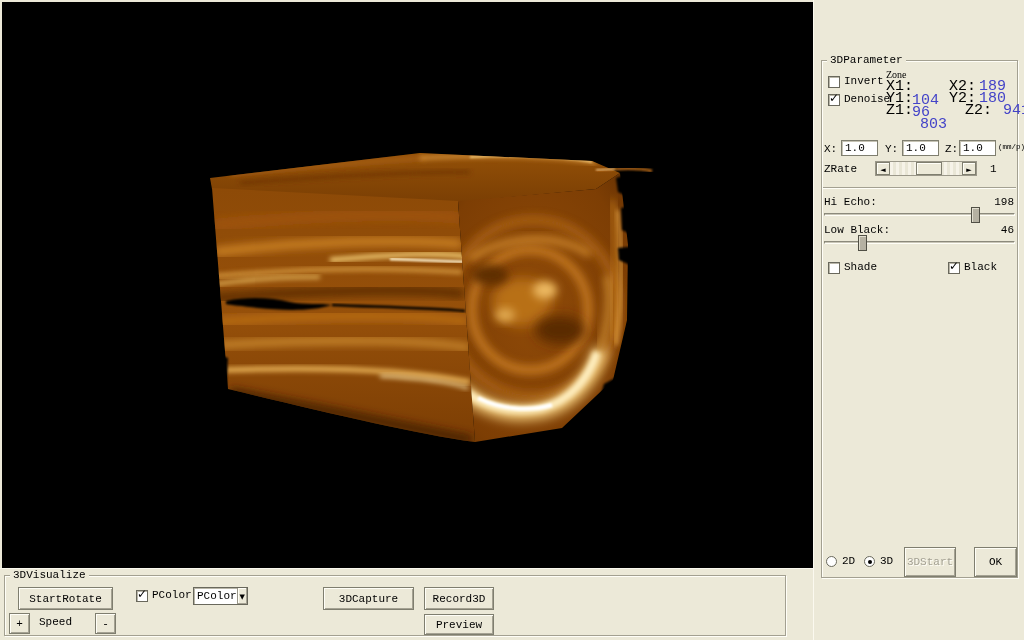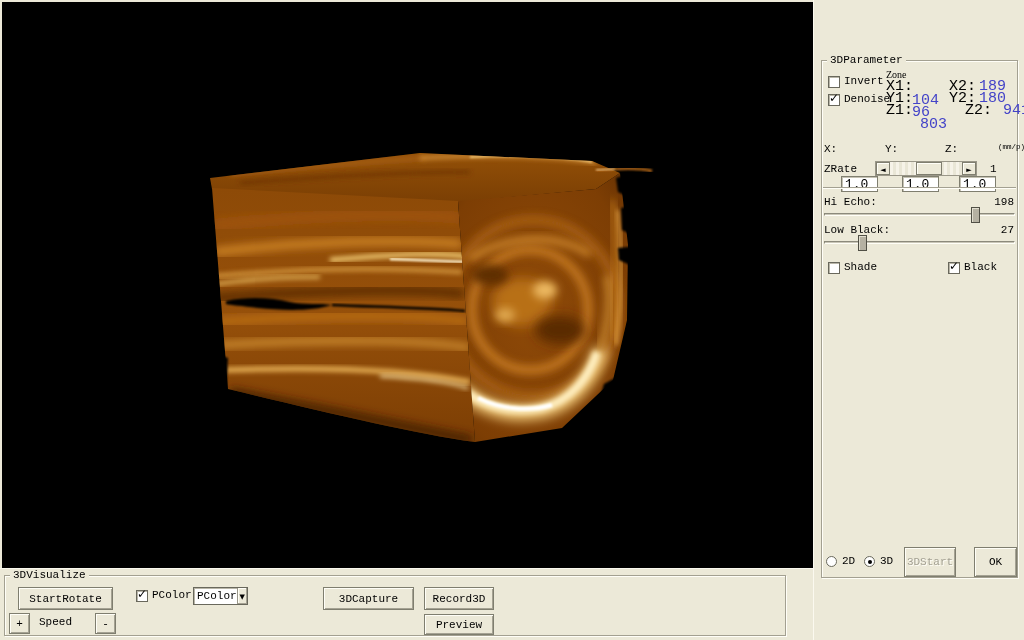--- a/index.html
+++ b/index.html
@@ -28,22 +28,22 @@
   }
   .btn.disabled { color:#a3a092; text-shadow:1px 1px 0 #fffef7; }
   .cb { position:absolute; width:12px; height:12px; background:#fff; border:1px solid #69685c; box-shadow:inset 1px 1px 0 #b9b6a8; }
   .cb .tick { display:none; position:absolute; left:0px; top:-4px; font-style:normal; font-size:12px; font-weight:bold; font-family:"DejaVu Sans",sans-serif; }
   .cb.checked .tick { display:block; }
   .tick::after { content:"✓"; }
   .radio { position:absolute; width:11px; height:11px; border-radius:50%; background:#fff; border:1px solid #69685c; }
   .radio.checked::after { content:""; position:absolute; left:2.5px; top:2.5px; width:4px; height:4px; border-radius:50%; background:#000; }
   .field {
     position:absolute; background:#fff; border:1px solid #7f7e6f;
-    box-shadow:inset 1px 1px 0 #c6c3b4; font-family:inherit; font-size:13px;
-    padding:0 3px; height:16px;margin-top:36px;
+    box-shadow:inset 1px 1px 0 #c6c3b4; font-family:inherit; font-size:11px;
+    padding:0 3px; height:16px;
   }
   .zone-row { position:absolute; display:flex; font-size:15px; line-height:12px; }
   .zone-row .zl  { width:26px; }
   .zone-row .zv  { width:37px; color:#4343c8;margin-top:14px; }
   .zone-row .zl2 { width:30px; }
   .zone-row .zv2 { color:#4343c8; }
   .sep { position:absolute; height:2px; border-top:1px solid #a3a091; border-bottom:1px solid #fffef7; }
   
   .slider { position:absolute; height:18px; }
   .strack { position:absolute; left:0; right:0; top:7px; height:3px; background:#c9c6b7; border:1px solid #8b897b; border-bottom-color:#fffef7; border-right-color:#fffef7; }
@@ -232,21 +232,21 @@
       <div class="sep" style="left:1px; top:126px; width:193px;"></div>
 
       <span class="lbl" style="left:2px; top:135px;">Hi Echo:</span>
       <span class="lbl num-right" style="left:150px; top:135px; width:42px;">198</span>
       <div class="slider" style="left:2px; top:145px; width:191px;">
         <div class="strack"></div>
         <span class="sthumb" style="left: 77%;"></span>
       </div>
 
       <span class="lbl" style="left:2px; top:163px;">Low Black:</span>
-      <span class="lbl num-right" style="left:150px; top:163px; width:42px;">27</span>
+      <span class="lbl num-right" style="left:150px; top:163px; width:42px;">46</span>
       <div class="slider" style="left:2px; top:173px; width:191px;">
         <div class="strack"></div>
         <span class="sthumb" style="left: 18%;"></span>
       </div>
 
       <span class="cb" style="left:6px; top:201px;"></span>
       <span class="lbl" style="left:22px; top:200px;">Shade</span>
       <span class="cb checked" style="left:126px; top:201px;">
           <i class="tick"></i>
         </span>

